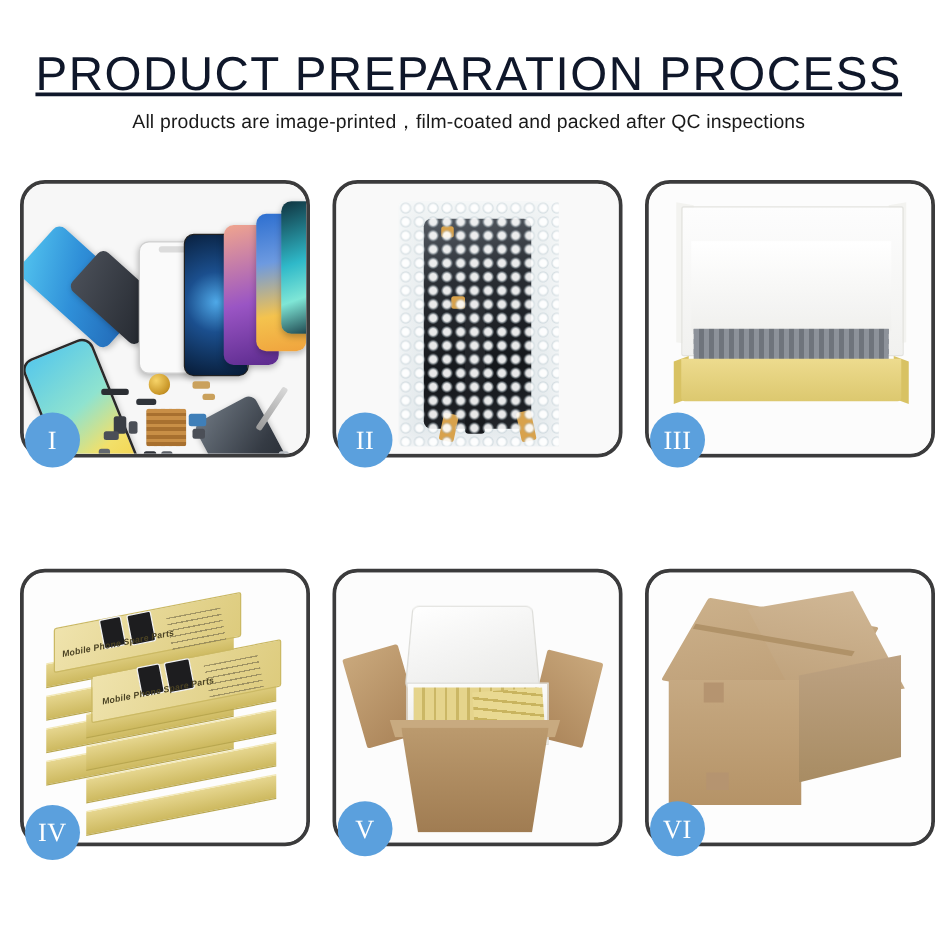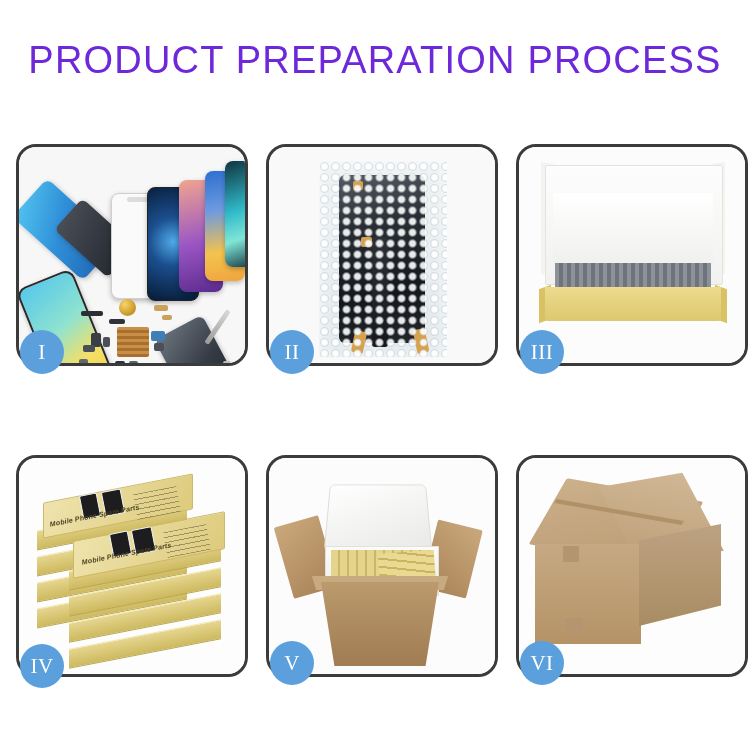--- a/index.html
+++ b/index.html
@@ -13,24 +13,25 @@
   .page{width:750px;height:750px;position:relative;}
 
   
   .header{position:absolute;left:0;top:0;width:750px;height:128px;}
   .title{
     position:absolute;left:0;top:38px;width:750px;
     text-align:center;
     font-size:38px;
     font-weight:500;
     letter-spacing:1.2px;
-    color:#6d28d9;
+    color:#0f172a;
     line-height:44px;
     white-space:nowrap;
     font-family:"Liberation Sans",sans-serif;
+    text-decoration:underline;
   }
   .subtitle{
     position:absolute;left:0;top:88px;width:750px;
     text-align:center;
     font-size:15.5px;
     font-weight:400;
     color:#1a1a1a;
     letter-spacing:0.15px;
     line-height:20px;
     white-space:nowrap;
@@ -332,20 +333,21 @@
   .tape6a{position:absolute;left:44px;top:88px;width:16px;height:16px;background:#b59470;}
   .tape6b{position:absolute;left:46px;top:160px;width:18px;height:14px;background:#b59470;}
 </style>
 </head>
 <body>
 
 <div class="page">
 
   <div class="header">
     <div class="title">PRODUCT PREPARATION PROCESS</div>
+    <div class="subtitle">All products are image-printed，film-coated and packed after QC inspections</div>
   </div>
 
   <div class="grid">
 
     <div class="panel p1">
       <div class="panel-inner">
         <div class="scene1">
           <div class="ph ph-a"></div>
           <div class="ph-a2"></div>
           <div class="ph ph-b">

